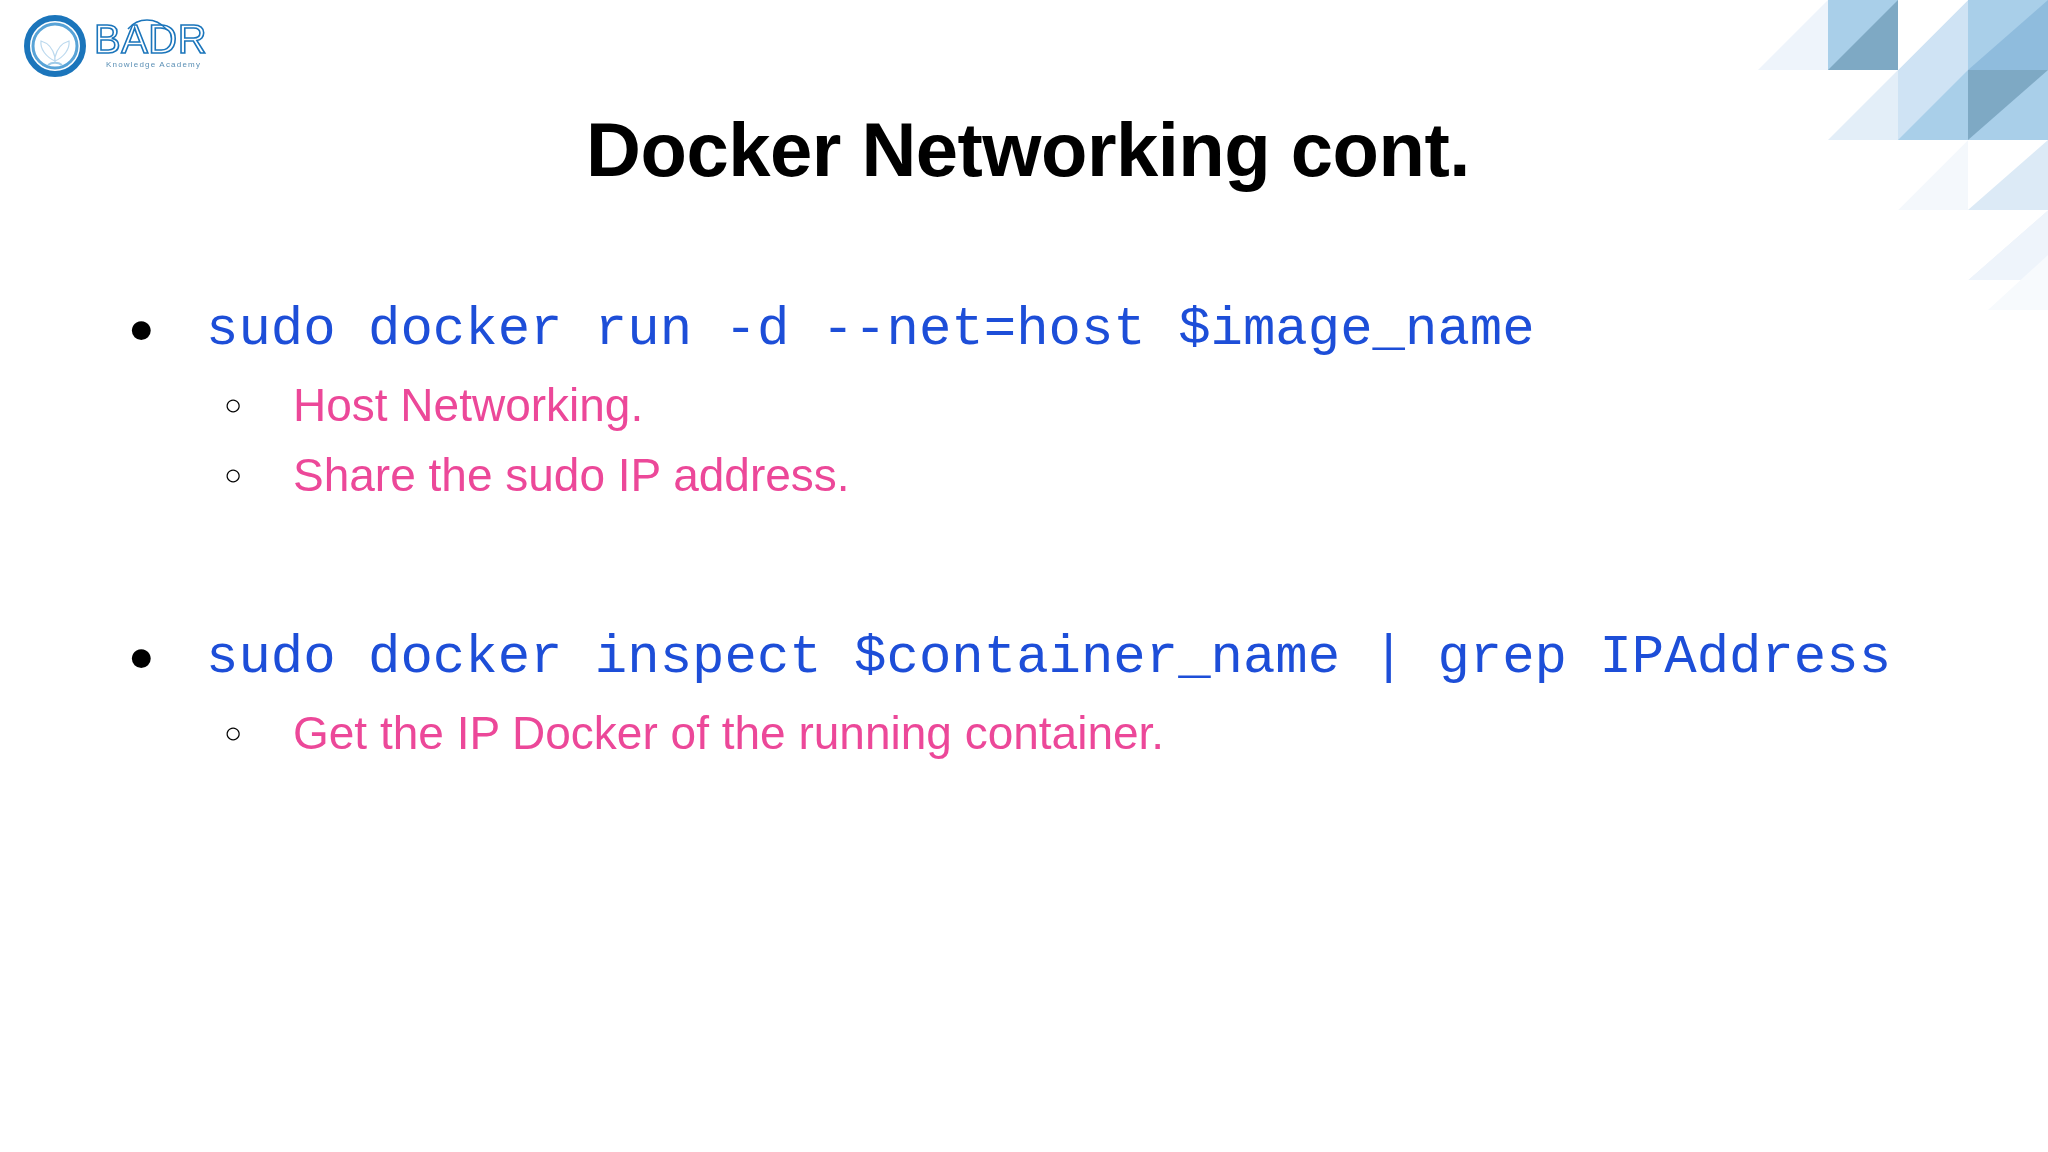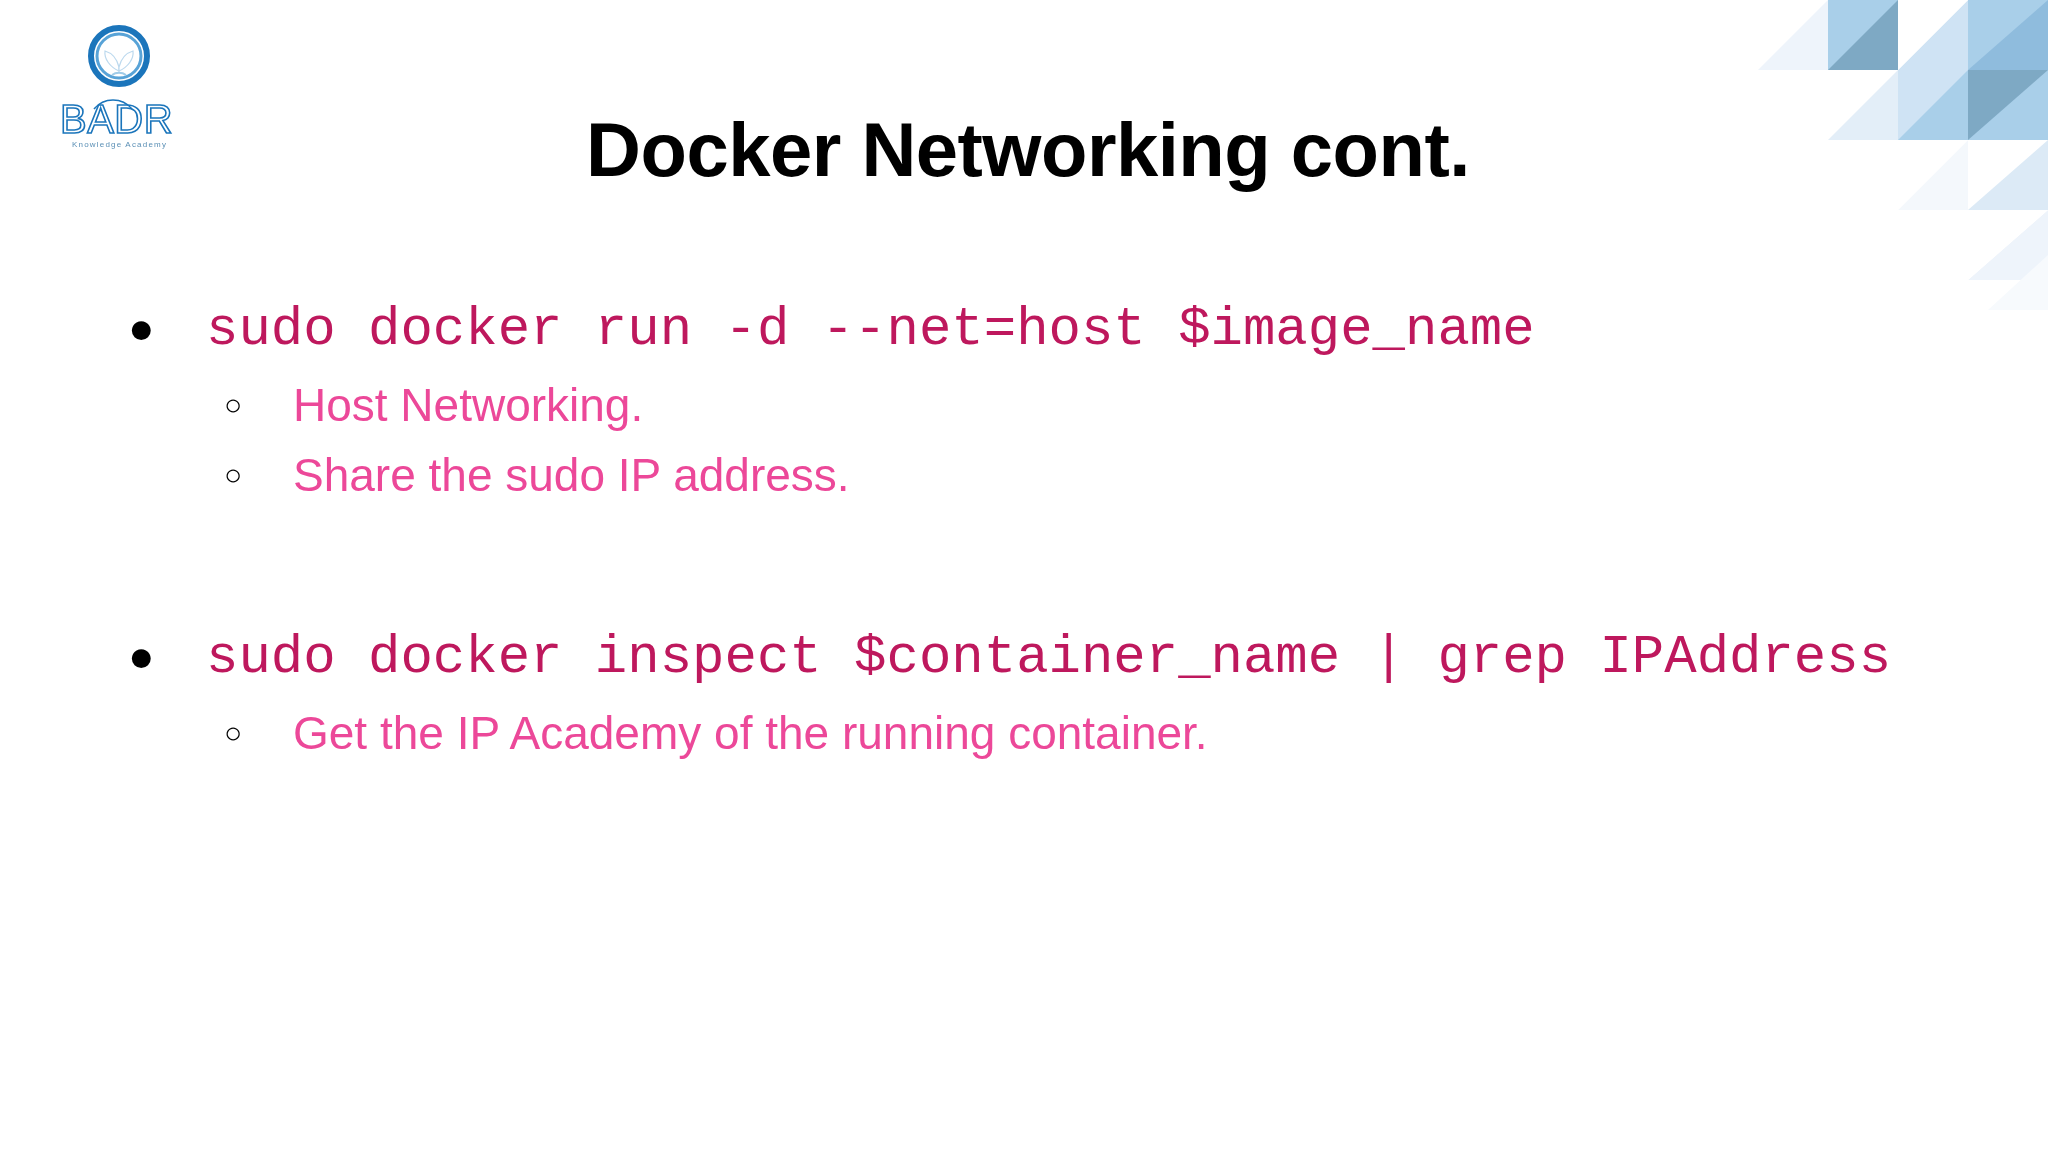--- a/index.html
+++ b/index.html
@@ -26,27 +26,26 @@
     right: 0;
     width: 300px;
     height: 310px;
     pointer-events: none;
   }
 
   
   .logo {
     position: absolute;
     left: 24px;
-    top: 25px;
+    top: 10px;
     width: 190px;
     height: 72px;
     display: flex;
     align-items: center;
     gap: 8px;
-    flex-direction: column;
   }
   .logo-mark {
     width: 62px;
     height: 62px;
     flex: 0 0 62px;
   }
   .logo-word {
     position: relative;
     width: 118px;
     height: 62px;
@@ -90,21 +89,21 @@
     line-height: 76px;
     color: #000;
     text-align: left;
     padding-left: 10px;
     box-sizing: border-box;
   }
   .cmd {
     font-family: "Liberation Mono", "DejaVu Sans Mono", monospace;
     font-size: 54px;
     line-height: 80px;
-    color: #be185d;
+    color: #1d4ed8;
     letter-spacing: 0px;
     white-space: pre-wrap;
     word-break: break-word;
     flex: 1 1 auto;
     margin: 0;
   }
 
   .bullet-l2 {
     position: relative;
     display: flex;
@@ -206,18 +205,18 @@
 
     <div class="gap"></div>
 
     <div class="bullet-group">
       <div class="bullet-l1">
         <span class="marker-l1">●</span>
         <span class="cmd">sudo docker inspect $container_name | grep IPAddress</span>
       </div>
       <div class="bullet-l2">
         <span class="marker-l2">○</span>
-        <span class="sub-text">Get the IP Academy of the running container.</span>
+        <span class="sub-text">Get the IP Docker of the running container.</span>
       </div>
     </div>
 
   </div>
 </div>
 
 </body></html>

